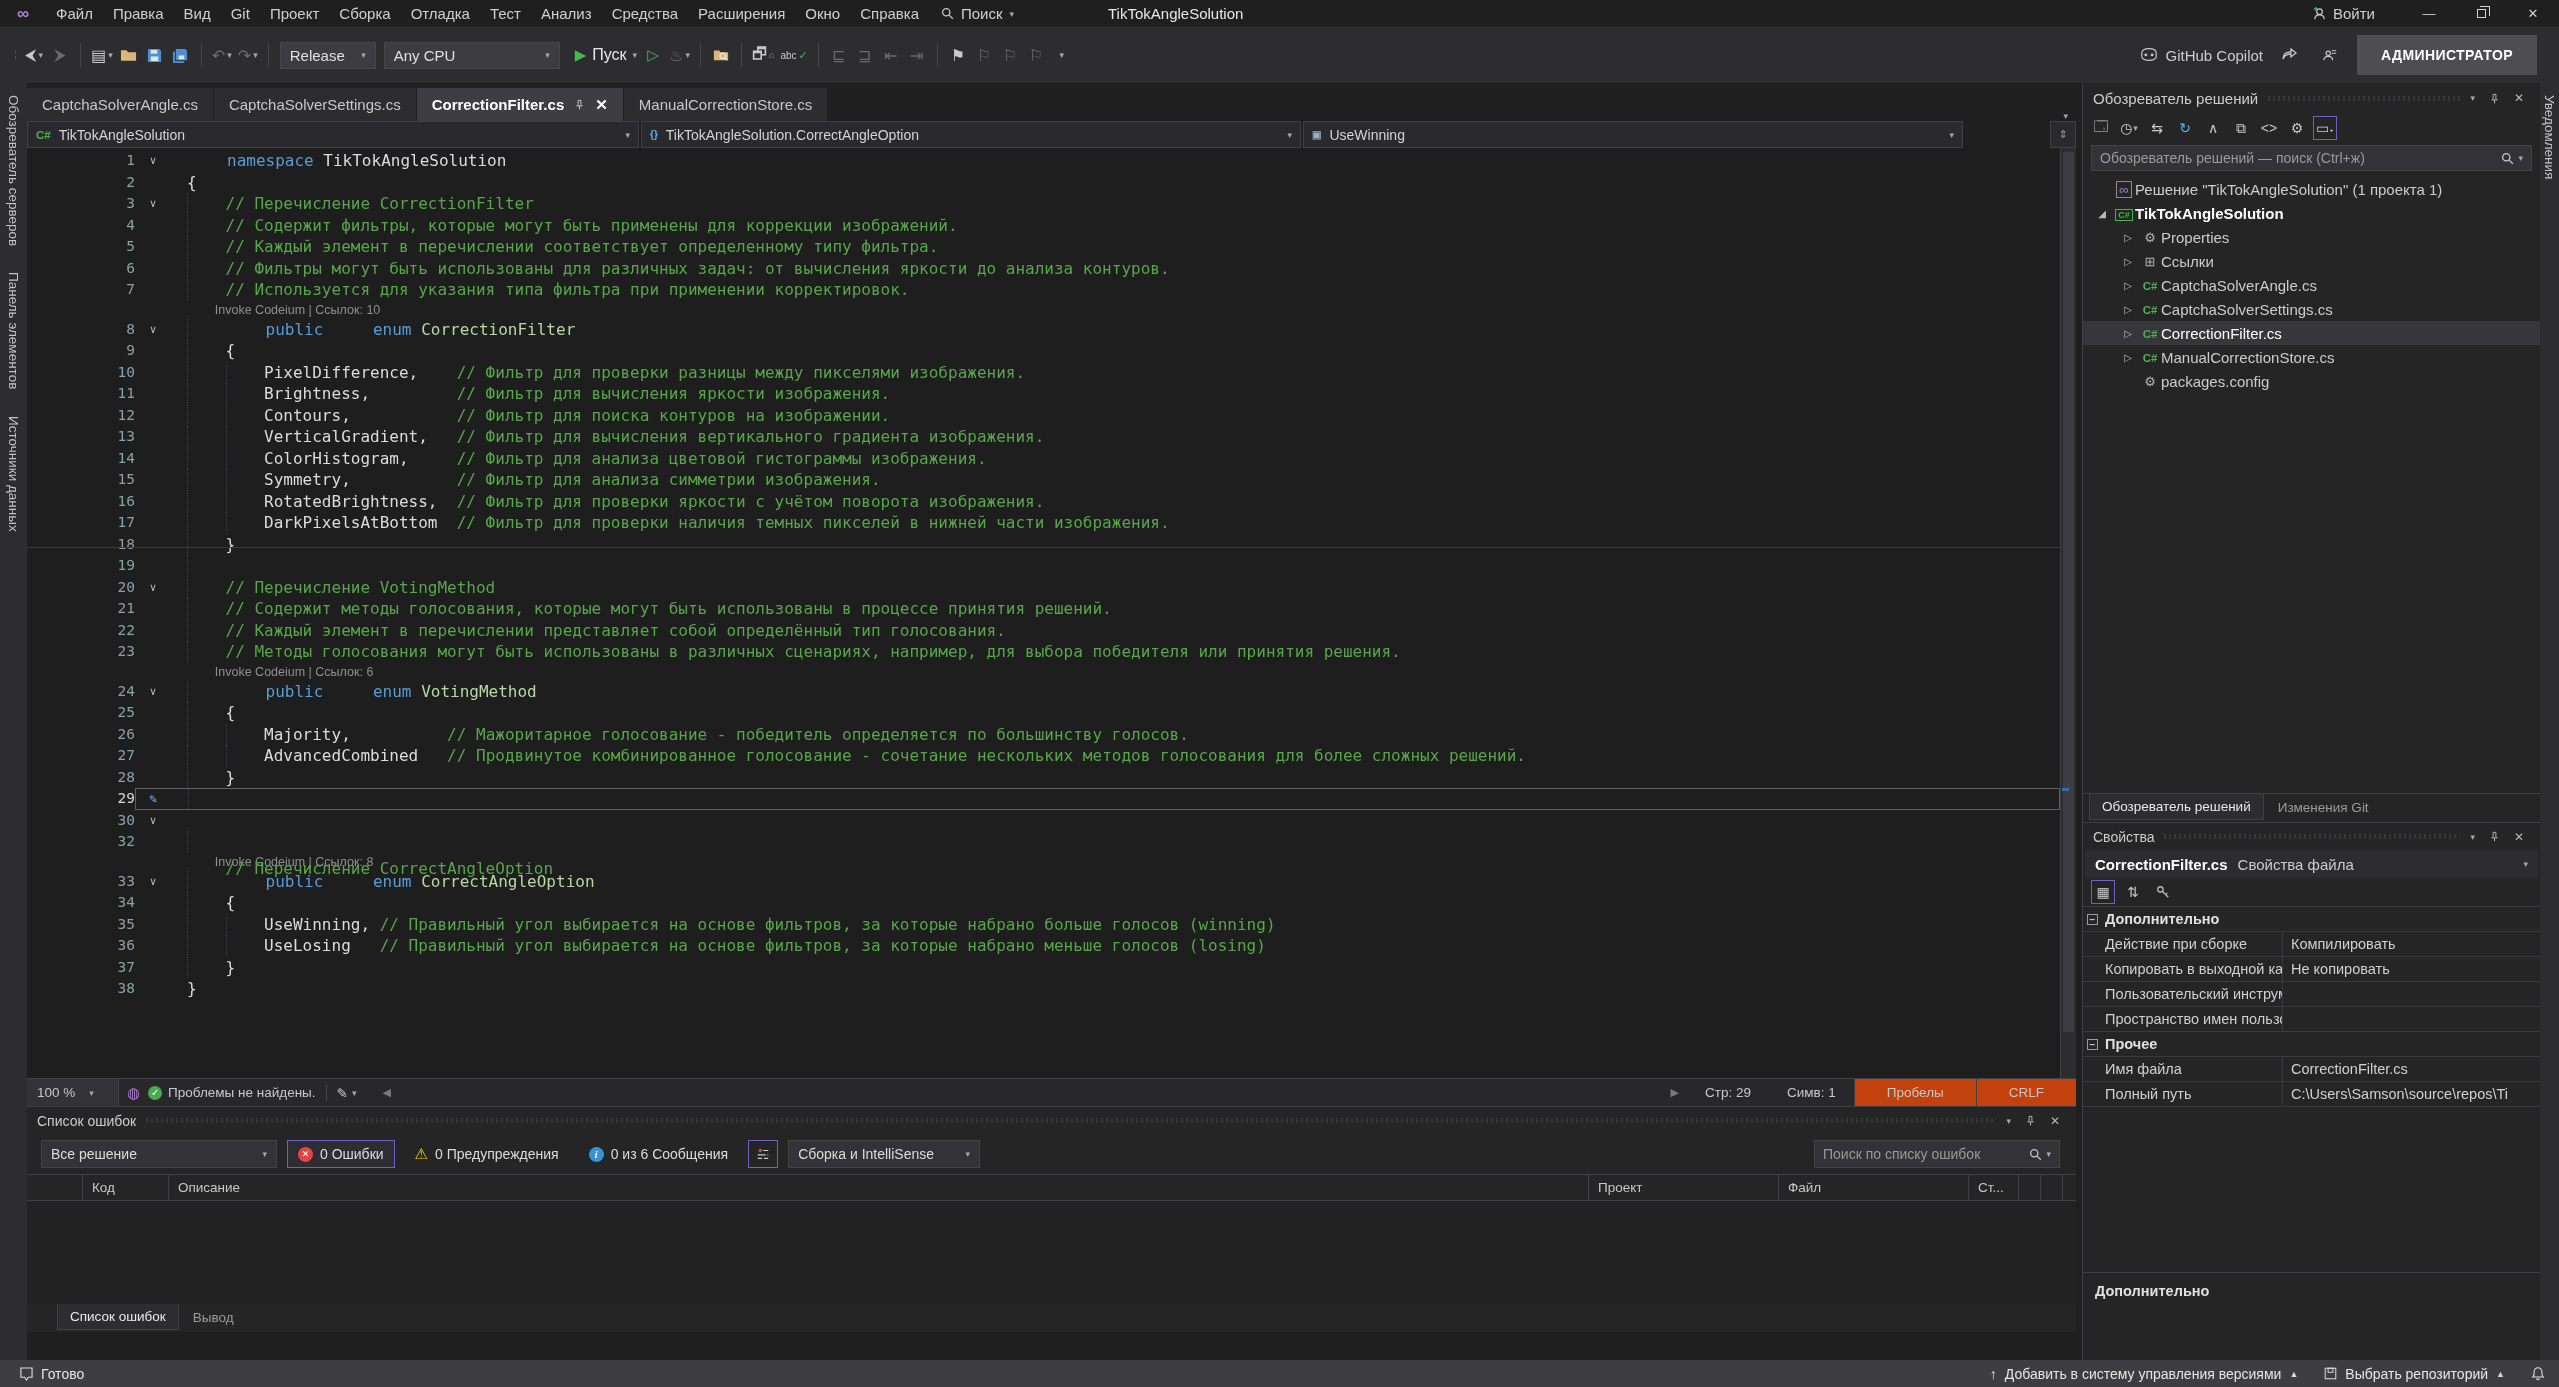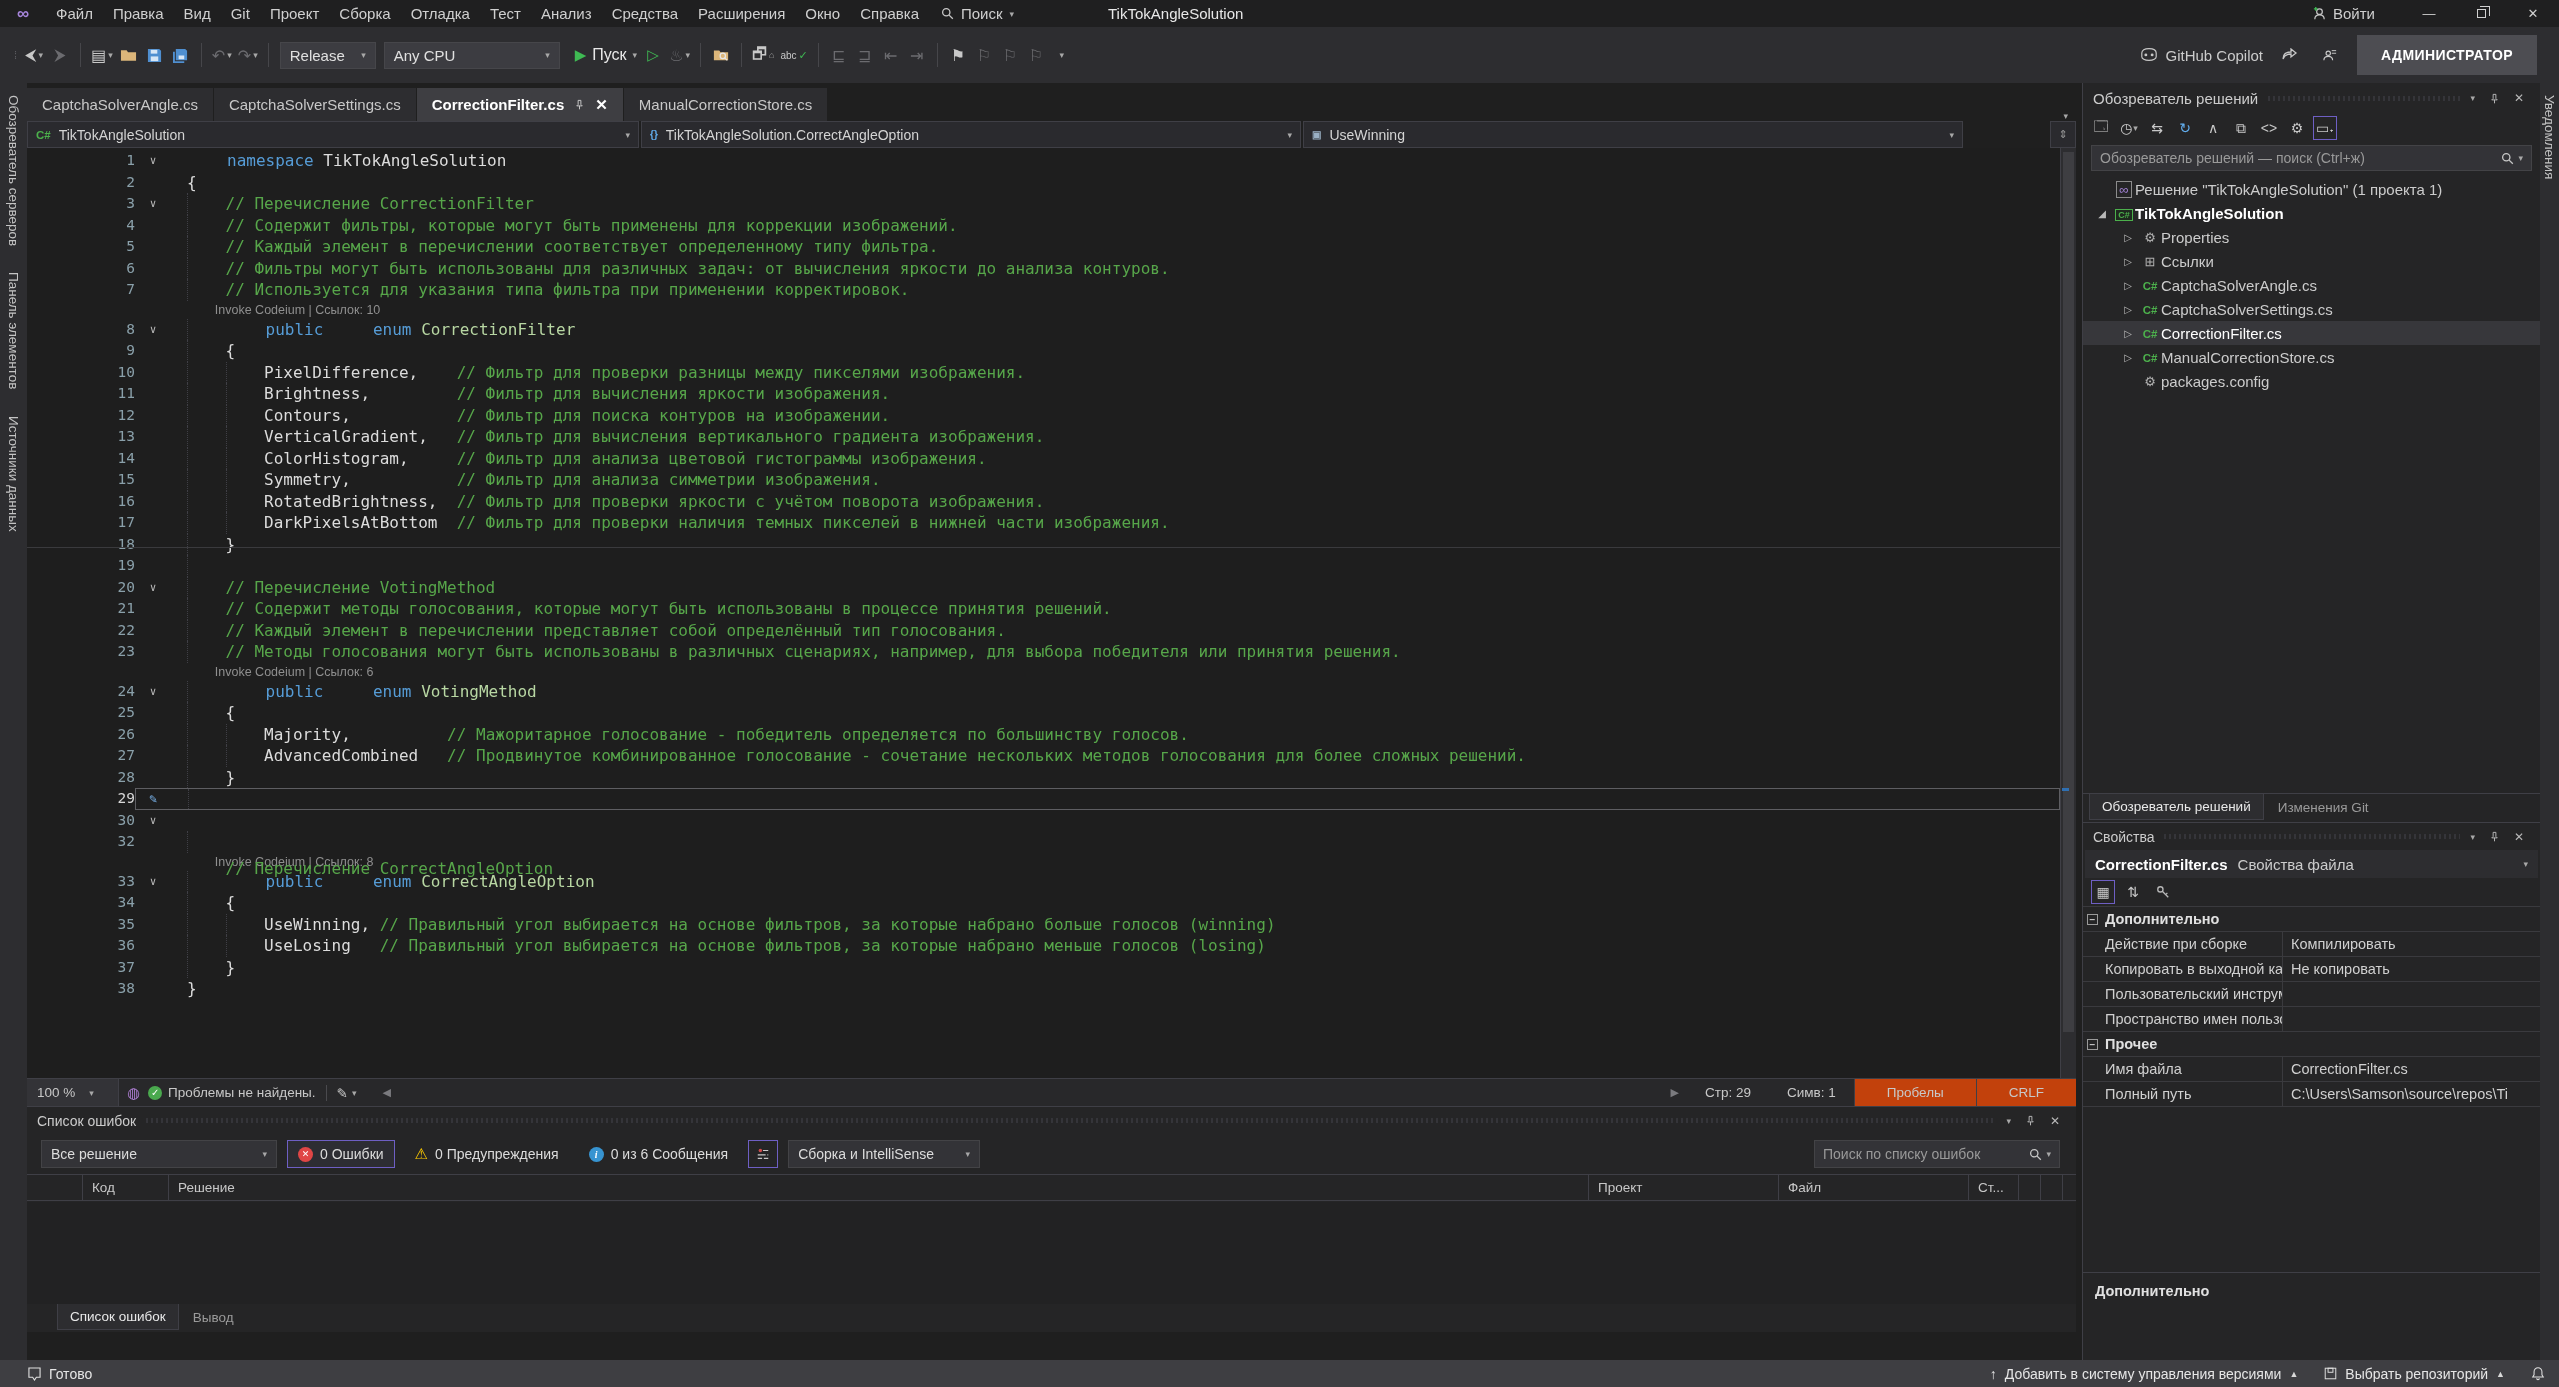--- a/index.html
+++ b/index.html
@@ -123,21 +123,21 @@
   .props-toolbar{height:28px;display:flex;align-items:center;padding:0 8px;gap:6px;}
   .grid{font-size:14.5px;border-top:1px solid #3a3a3e;}
   .grid-cat{height:25px;display:flex;align-items:center;font-weight:bold;color:#e0e0e0;border-bottom:1px solid #3a3a3e;}
   .grid-cat .box{width:11px;height:11px;border:1px solid #9a9a9a;margin:0 7px 0 4px;font-size:10px;line-height:9px;text-align:center;color:#c8c8c8;flex:none;}
   .grid-row{height:25px;display:flex;border-bottom:1px solid #3a3a3e;background:#252526;}
   .grid-row .gl{width:200px;padding:0 4px 0 22px;color:#d0d0d0;overflow:hidden;white-space:nowrap;border-right:1px solid #3a3a3e;line-height:24px;}
   .grid-row .gv{flex:1;padding:0 8px;color:#d0d0d0;overflow:hidden;white-space:nowrap;line-height:24px;}
   .props-desc{position:absolute;left:0;right:0;bottom:0;height:88px;border-top:1px solid #3f3f46;padding:10px 12px;font-weight:bold;color:#e0e0e0;font-size:14.5px;}
   
   .statusbar{position:absolute;left:0;bottom:0;right:0;height:27px;background:#3e3e42;display:flex;align-items:center;font-size:14px;color:#e6e6e6;}
-  .sb-left{display:flex;align-items:center;gap:8px;padding-left:28px;}
+  .sb-left{display:flex;align-items:center;gap:8px;padding-left:20px;}
   .sb-right{margin-left:auto;display:flex;align-items:center;gap:26px;padding-right:14px;}
   .sb-item{display:flex;align-items:center;gap:8px;}
   .tiny-chev{font-size:9px;color:#d8d8d8;}
   svg{display:block;}
 </style>
 </head>
 <body>
 
 <div class="app">
 
@@ -475,21 +475,21 @@
                 <circle cx="6.5" cy="6.5" r="4.5"></circle>
                 <path d="M10 10l4.5 4.5"></path>
               </svg>
               <span class="chev">▾</span>
             </span>
         </div>
       </div>
       <div class="err-header" id="err-header">
           <div class="err-col" style="width: 56px;"></div>
           <div class="err-col" style="width: 86px;">Код</div>
-          <div class="err-col" style="width: 1420px;">Решение</div>
+          <div class="err-col" style="width: 1420px;">Описание</div>
           <div class="err-col" style="width: 190px;">Проект</div>
           <div class="err-col" style="width: 190px;">Файл</div>
           <div class="err-col" style="width: 50px;">Ст...</div>
           <div class="err-col" style="width: 22px;"></div>
           <div class="err-col" style="width: 22px;"></div>
         </div>
       <div class="err-body"></div>
       <div class="pane-tabs" id="err-tabs">
           <div class="pane-tab active">Список ошибок</div>
           <div class="pane-tab">Вывод</div>

